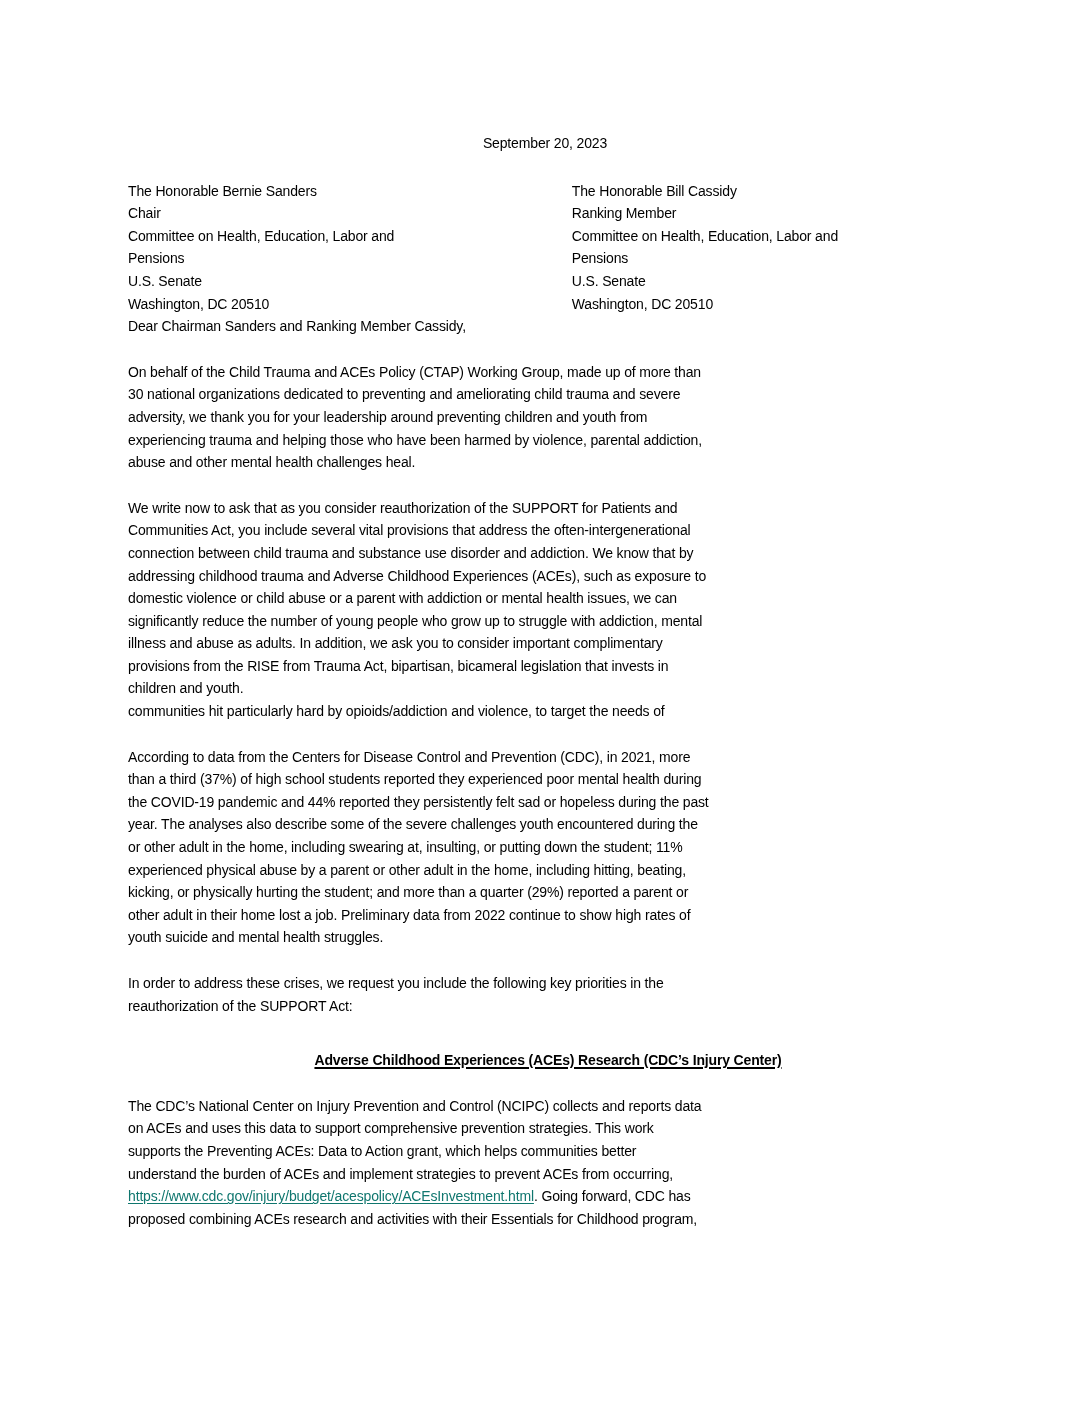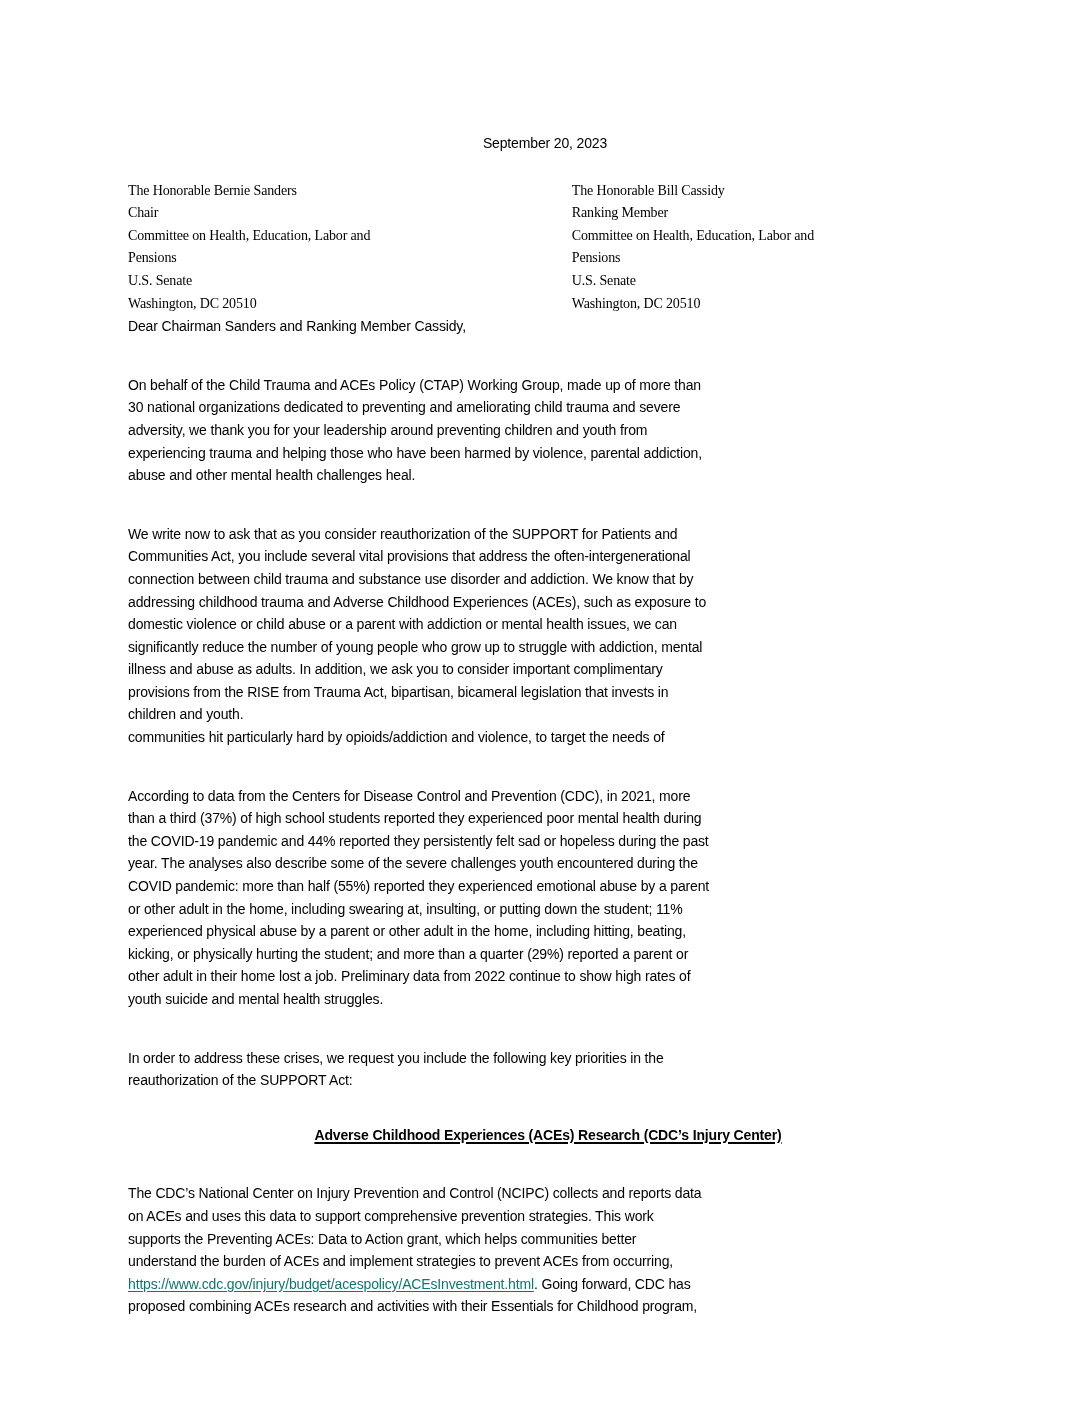--- a/index.html
+++ b/index.html
@@ -32,29 +32,28 @@
       text-align: center;
       width: 100%;
       margin-left: -3px;
     }
     .addresses {
       margin-top: 25px;
       display: flex;
     }
     .addr-col {
       width: 448px;
-      font-family: Liberation Serif, serif;
     }
     .addr-col.right {
       width: 400px;
     }
     .salutation {
     }
     .para {
-      margin-top: 36px;
+      margin-top: 23px;
     }
     .heading {
       margin-top: 32px;
       font-weight: bold;
       text-decoration: underline;
       text-decoration-thickness: 1.5px;
       text-underline-offset: 2px;
       text-align: center;
     }
     .link {
@@ -110,21 +109,20 @@
     <span class="line">provisions from the RISE from Trauma Act, bipartisan, bicameral legislation that invests in</span>
     <span class="line">children and youth.</span>
     <span class="line">communities hit particularly hard by opioids/addiction and violence, to target the needs of</span>
   </div>
 
   <div class="para">
     <span class="line">According to data from the Centers for Disease Control and Prevention (CDC), in 2021, more</span>
     <span class="line">than a third (37%) of high school students reported they experienced poor mental health during</span>
     <span class="line">the COVID-19 pandemic and 44% reported they persistently felt sad or hopeless during the past</span>
     <span class="line">year. The analyses also describe some of the severe challenges youth encountered during the</span>
-    <span class="line">COVID pandemic: more than half (55%) reported they experienced emotional abuse by a parent</span>
     <span class="line">or other adult in the home, including swearing at, insulting, or putting down the student; 11%</span>
     <span class="line">experienced physical abuse by a parent or other adult in the home, including hitting, beating,</span>
     <span class="line">kicking, or physically hurting the student; and more than a quarter (29%) reported a parent or</span>
     <span class="line">other adult in their home lost a job. Preliminary data from 2022 continue to show high rates of</span>
     <span class="line">youth suicide and mental health struggles.</span>
   </div>
 
   <div class="para">
     <span class="line">In order to address these crises, we request you include the following key priorities in the</span>
     <span class="line">reauthorization of the SUPPORT Act:</span>

